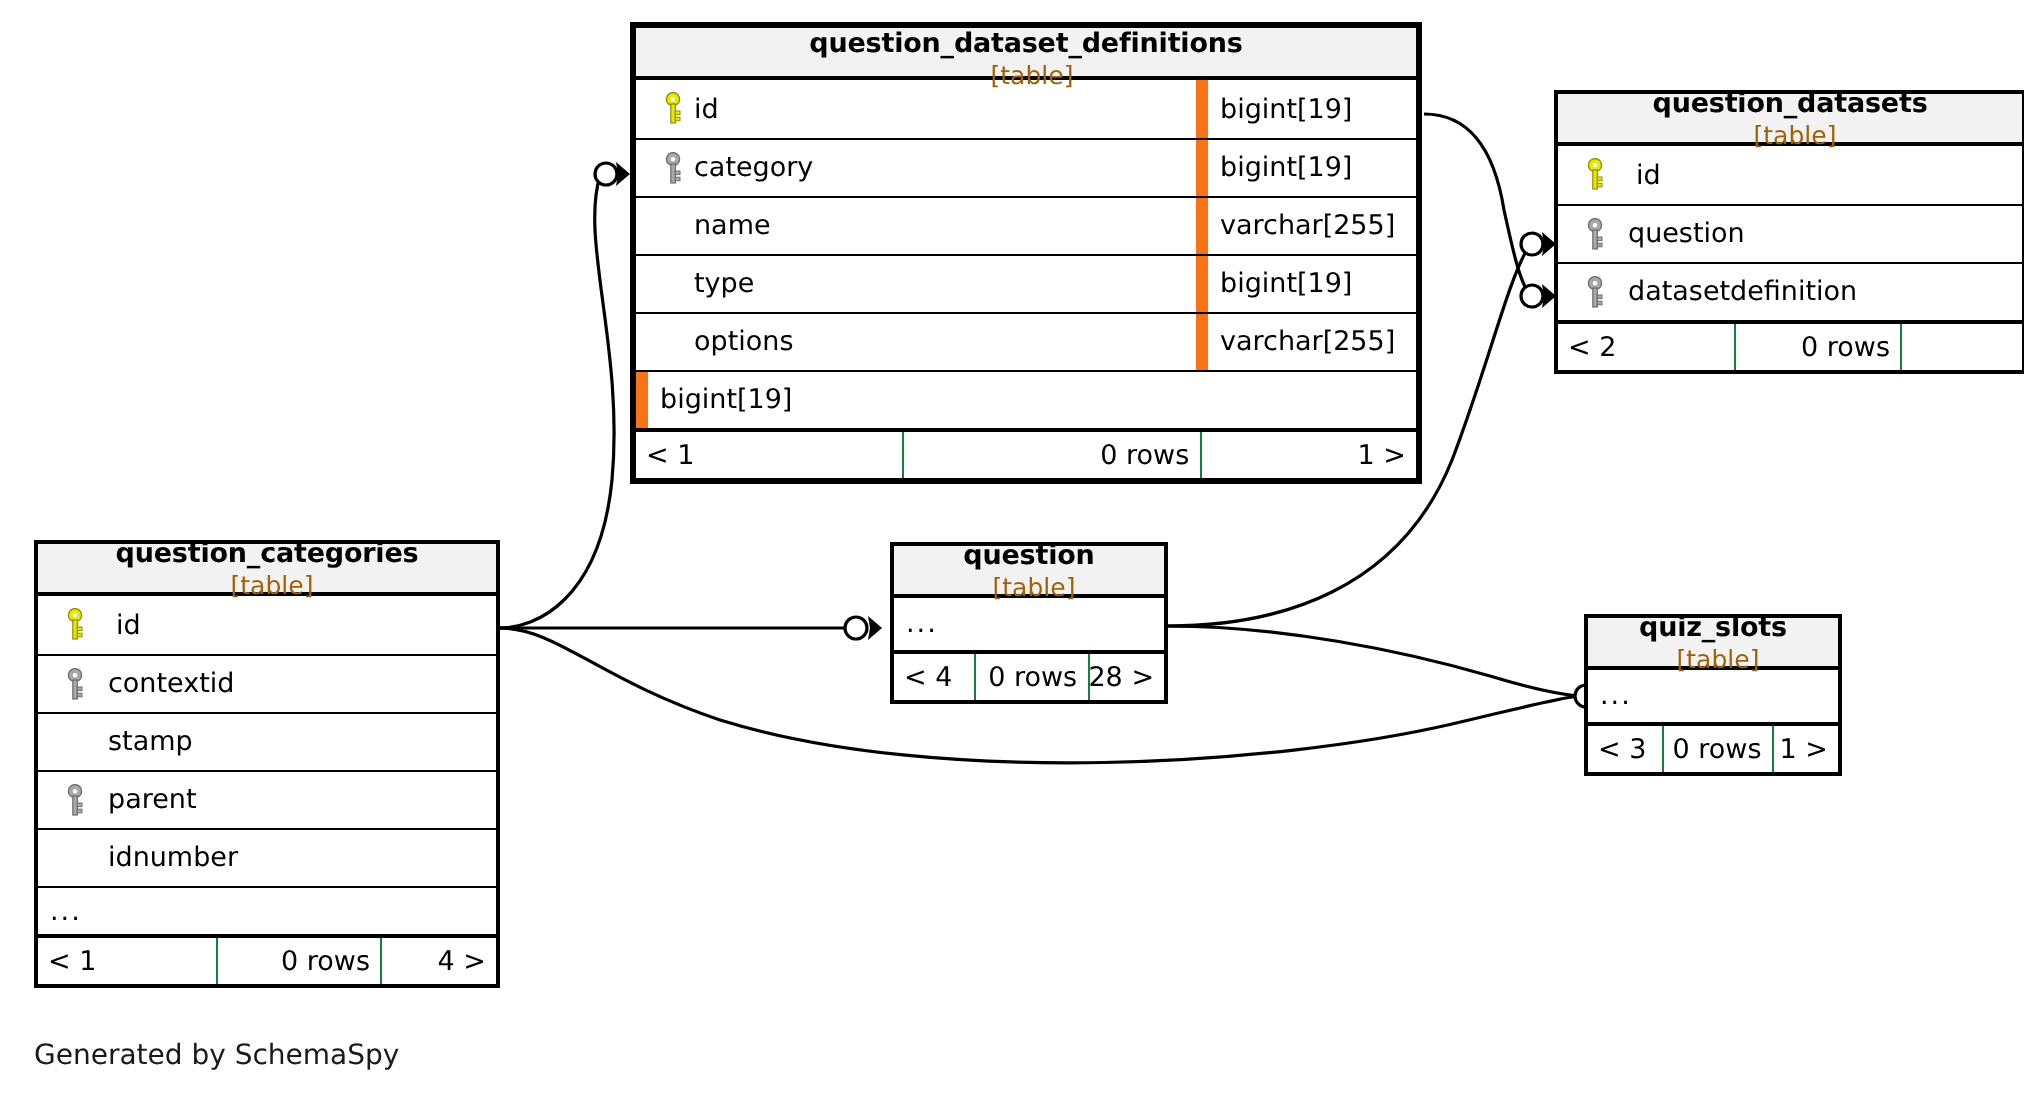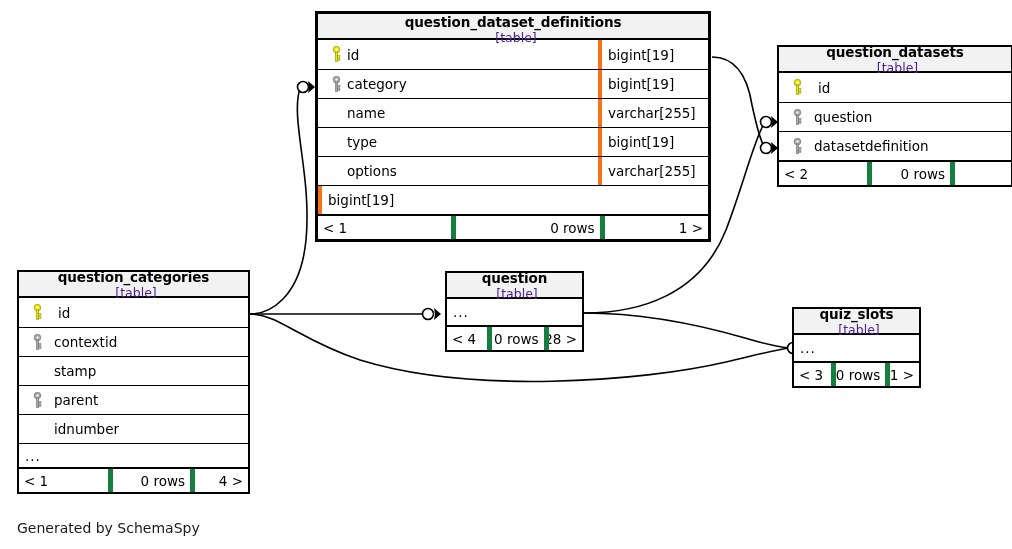--- a/index.html
+++ b/index.html
@@ -49,21 +49,21 @@
     white-space: nowrap;
     flex-direction: column;
   }
   .tbl-title {
     font-weight: bold;
     font-size: 13.5px;
     letter-spacing: -0.1px;
   }
   .tbl-kind {
     font-size: 12.5px;
-    color: #4c1d95;
+    color: #a16207;
     margin-left: 6px;
   }
   .tbl-header.centered {
     justify-content: center;
   }
   .tbl-header.centered .tbl-kind { margin-left: 5px; }
 
   .tbl-rows { display: block; }
 
   .tbl-row {
@@ -83,21 +83,21 @@
     padding-left: 7px;
     box-sizing: border-box;
     min-width: 0;
   }
   .col-type {
     flex: 0 0 auto;
     display: flex;
     align-items: center;
     font-size: 13.5px;
     padding-left: 6px;
-    border-left: 4px solid #f97316;
+    border-left: 6px solid #f97316;
     box-sizing: border-box;
   }
   .key-slot {
     width: 22px;
     flex: 0 0 22px;
     display: flex;
     align-items: center;
     justify-content: center;
   }
   .key-icon { display: block; }
@@ -118,21 +118,21 @@
     border-top: 2px solid #000000;
     height: 25px;
     box-sizing: border-box;
     font-size: 13.5px;
   }
   .foot-cell {
     display: flex;
     align-items: center;
     box-sizing: border-box;
     padding: 0 5px;
-    border-left: 5px solid #15803d;
+    border-left: 1px solid #15803d;
     overflow: hidden;
     white-space: nowrap;
   }
   .foot-cell:first-child { border-left: none; }
   .foot-left   { justify-content: flex-start; }
   .foot-center { justify-content: flex-end; }
   .foot-right  { justify-content: flex-end; }
 
   .footer-note {
     position: absolute;

